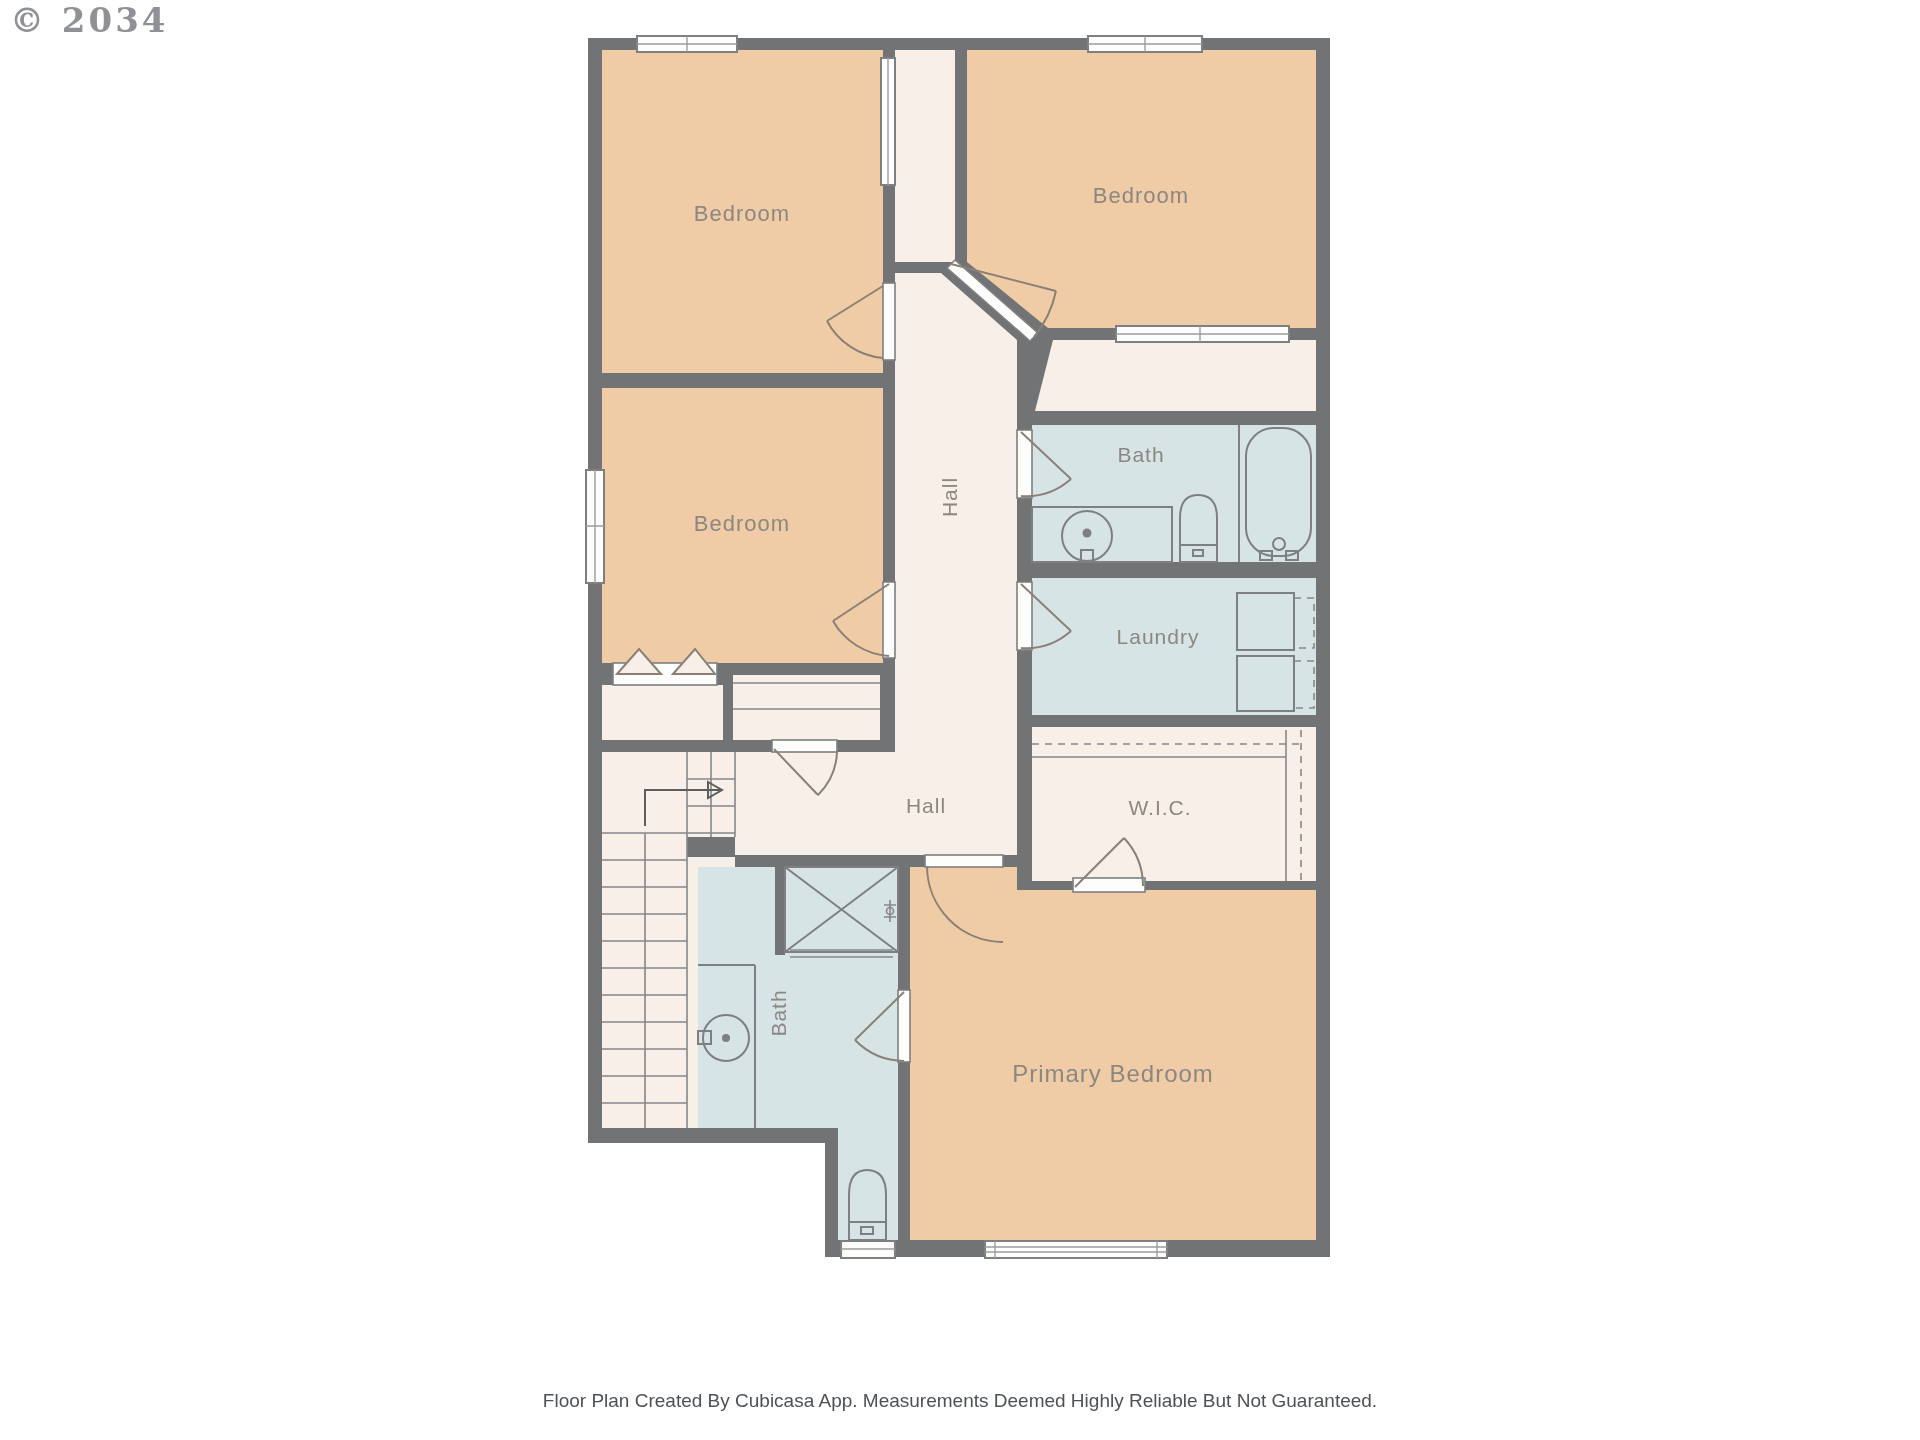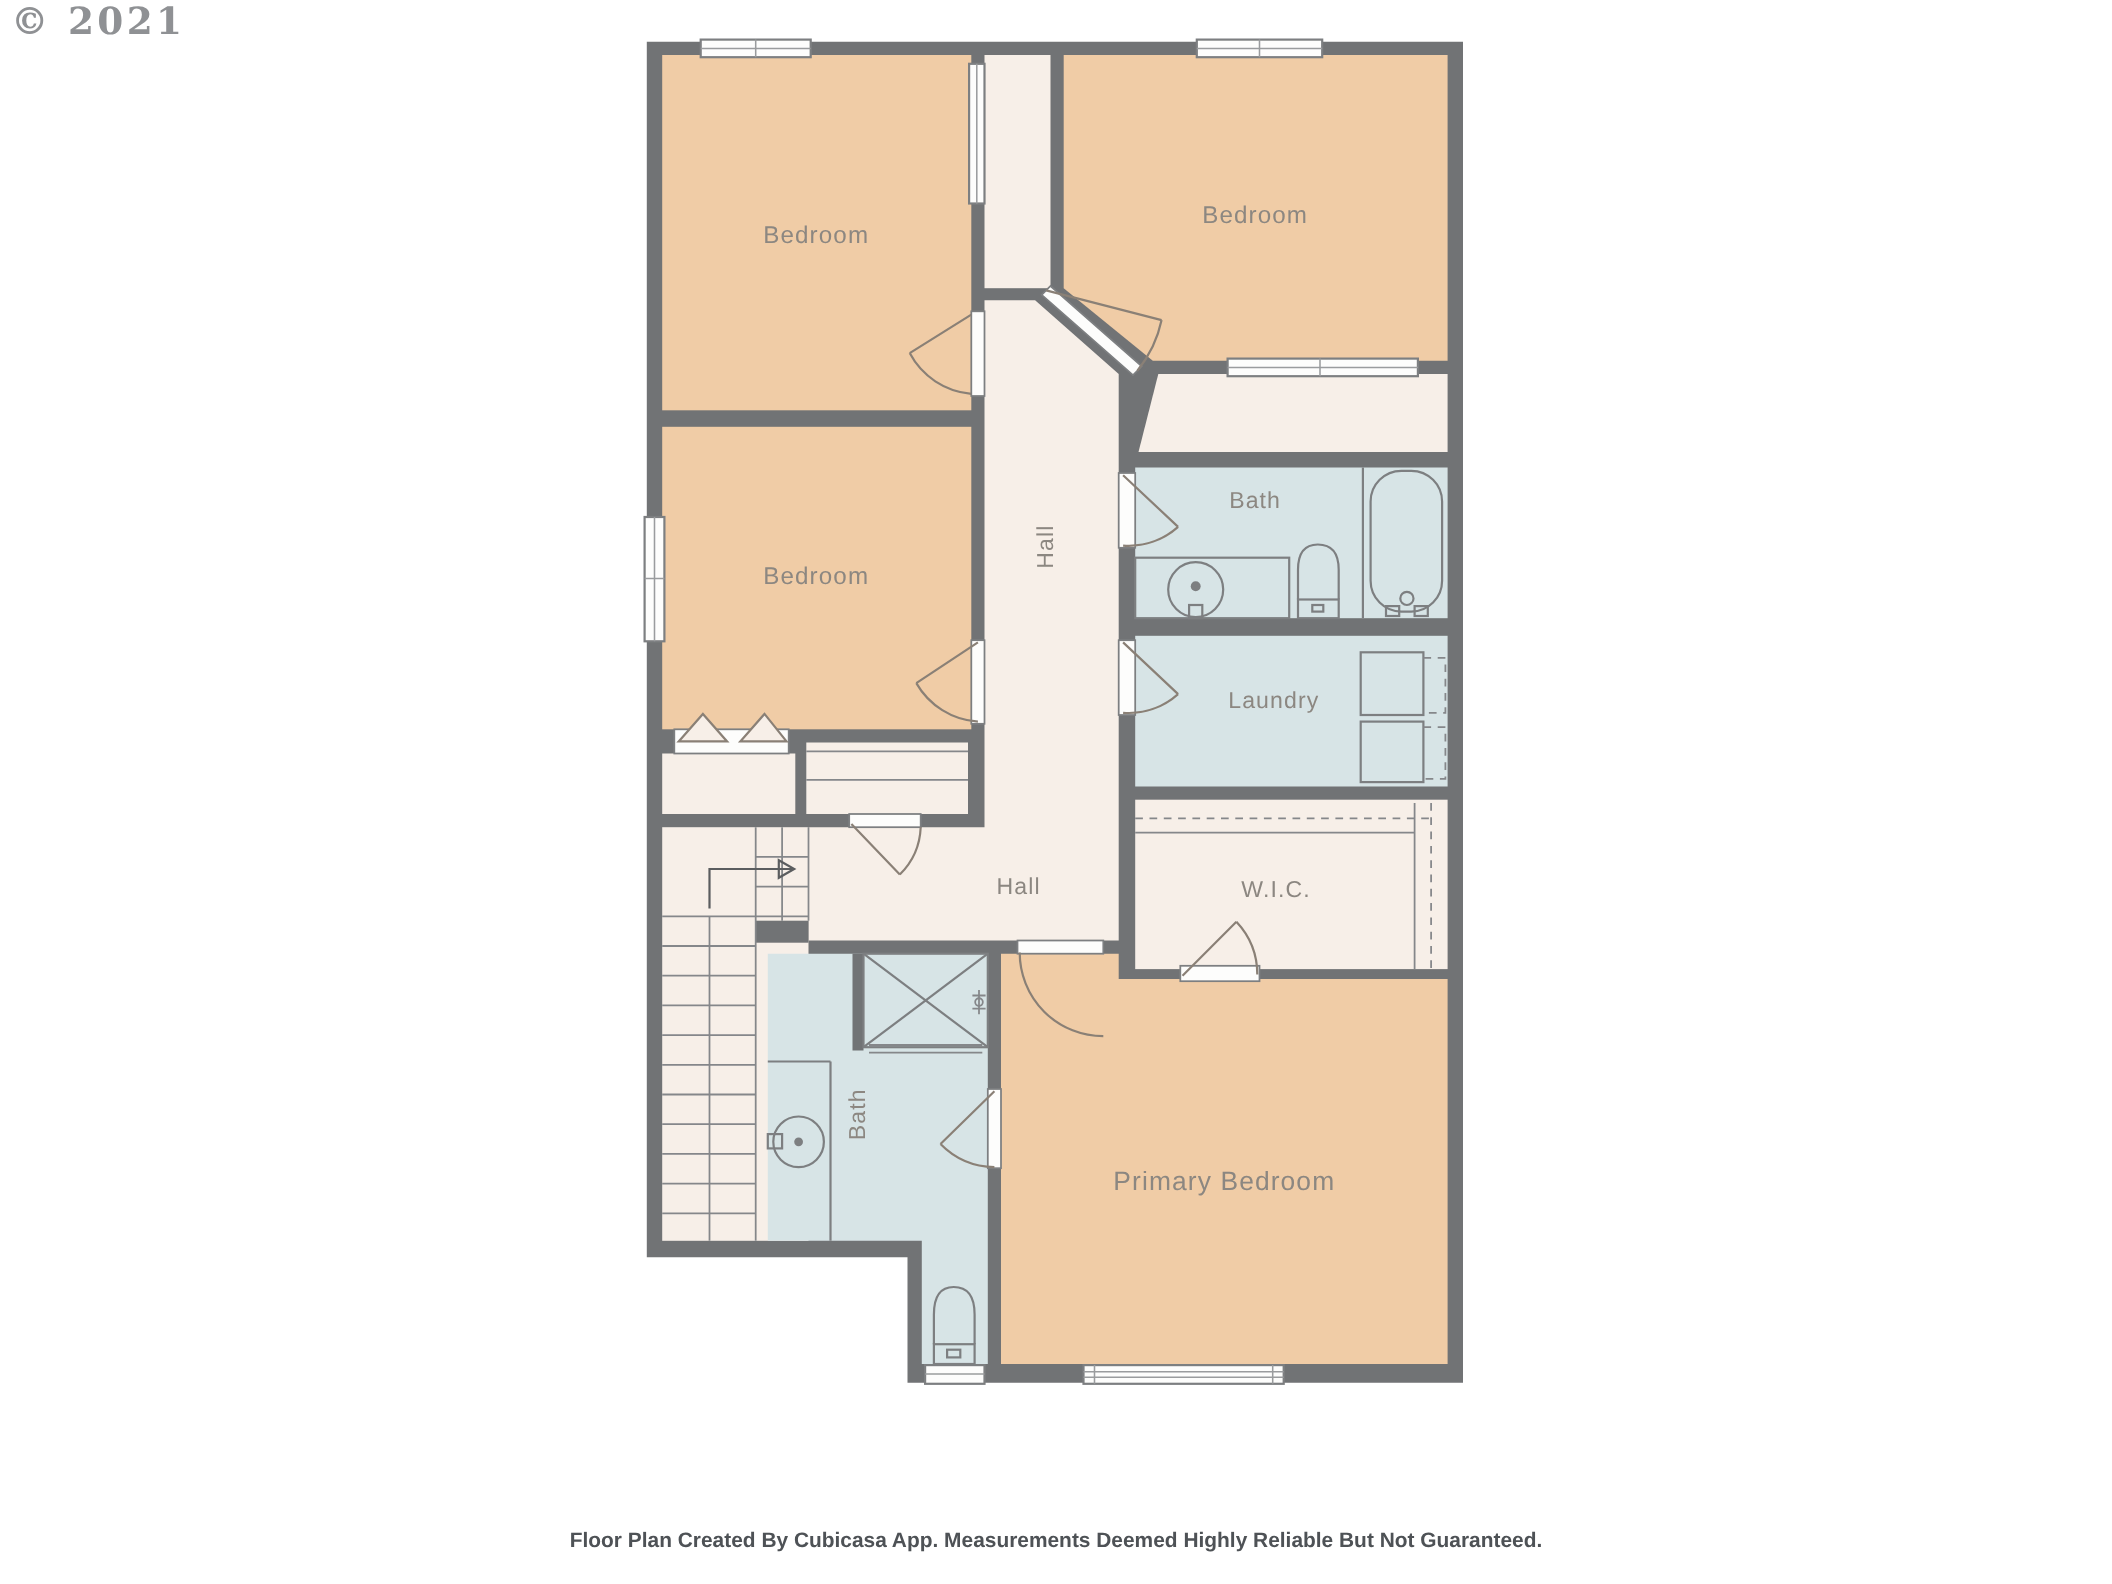--- a/index.html
+++ b/index.html
@@ -7,21 +7,21 @@
     width:1920px;height:1440px;position:relative;background:#ffffff;
     font-family:"Liberation Sans", sans-serif;overflow:hidden;
   }
   .copyright{
     position:absolute;left:10px;top:0px;
     font-family:"DejaVu Serif", serif;font-weight:bold;
     font-size:34px;color:#8f9194;letter-spacing:3px;
   }
   .footer{
     position:absolute;left:0;top:1390px;width:100%;
-    text-align:center;font-size:19px;color:#4e5256;font-weight:bold;
+    text-align:center;font-size:19px;color:#4e5256;
   }
   svg text{
     font-family:"Liberation Sans", sans-serif;
     fill:#8c8781;letter-spacing:1px;
   }
   .room-label{font-size:22px;}
   .room-label-sm{font-size:21px;}
   .room-label-lg{font-size:24px;}
   .fixline{stroke:#7d7f81;stroke-width:2;fill:none;}
   .fixthin{stroke:#85878a;stroke-width:1.6;fill:none;}
@@ -29,21 +29,21 @@
   .swing{stroke:#8a8076;stroke-width:2;fill:none;}
   .winbox{fill:#fdfdfc;stroke:#7d7f81;stroke-width:2;}
   .winline{stroke:#9a9c9e;stroke-width:1.4;fill:none;}
   .dashline{stroke:#85878a;stroke-width:1.6;fill:none;stroke-dasharray:7 6;}
 </style>
 </head>
 <body>
 
 
 
-<div class="copyright">© 2021</div>
+<div class="copyright">© 2034</div>
 
 <svg width="1920" height="1440" viewBox="0 0 1920 1440">
 
   <g>
     <path d="M588,38 H1330 V1257 H825 V1143 H588 Z" fill="#717375"></path>
   </g>
 
   <g>
     <rect x="602" y="50" width="281" height="323" fill="#f0cca6"></rect>
     <rect x="895" y="50" width="60" height="212" fill="#f7efe8"></rect>

